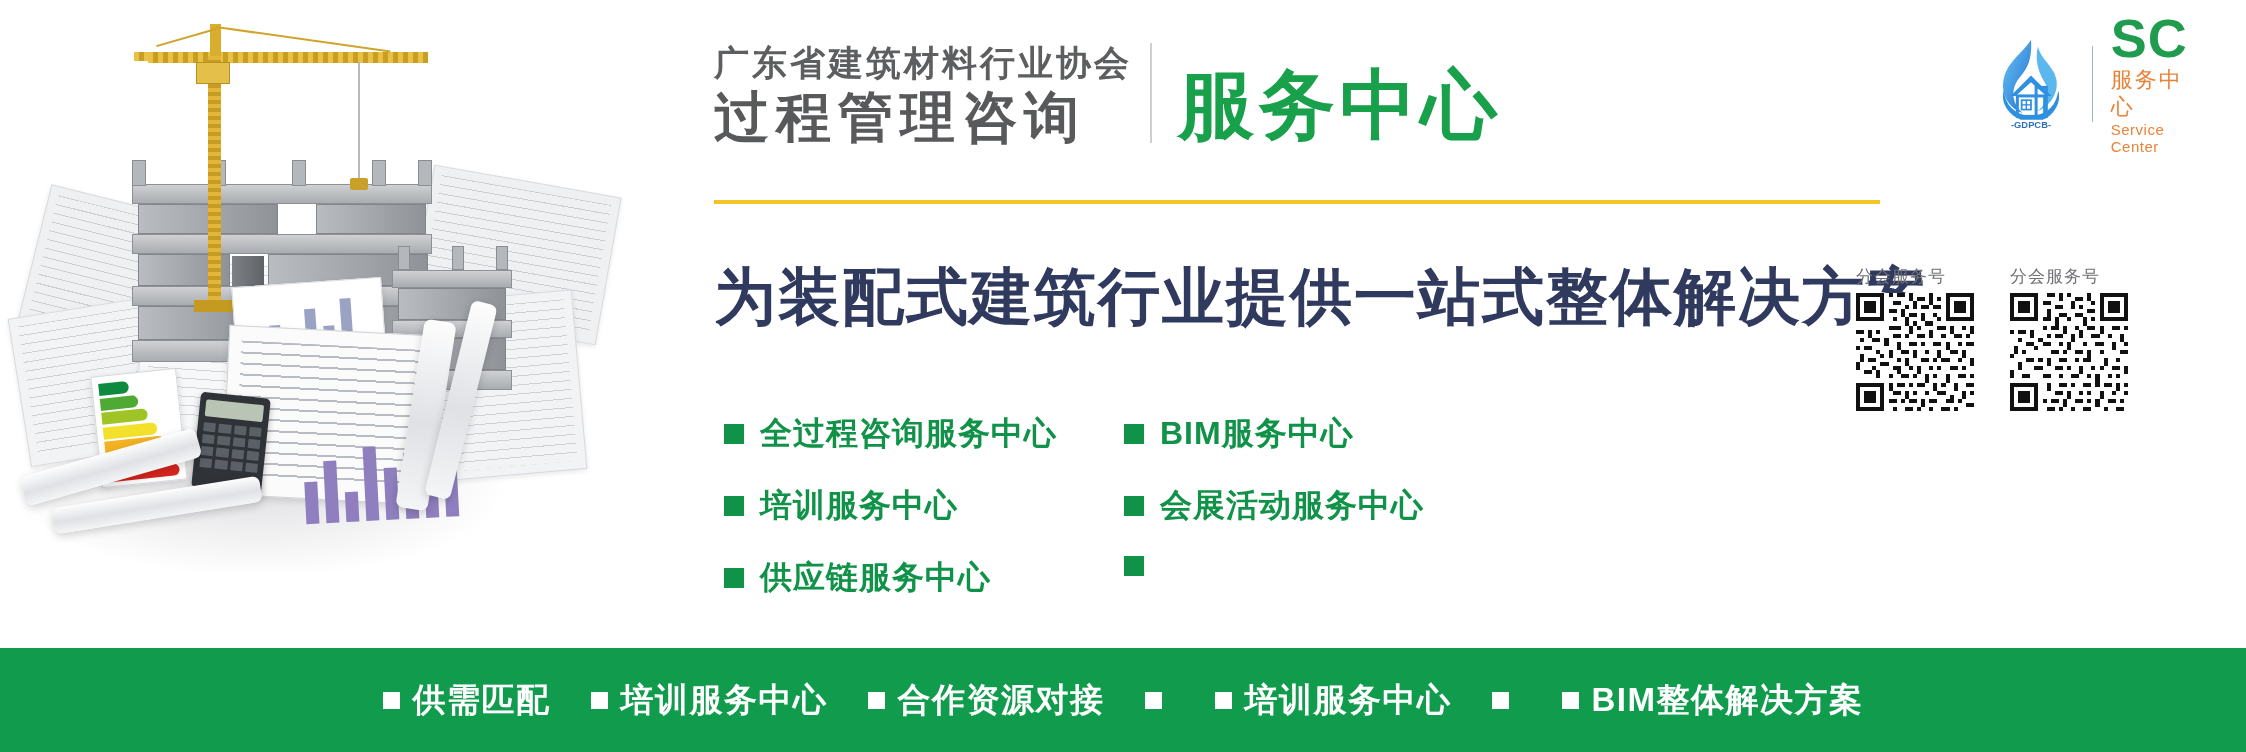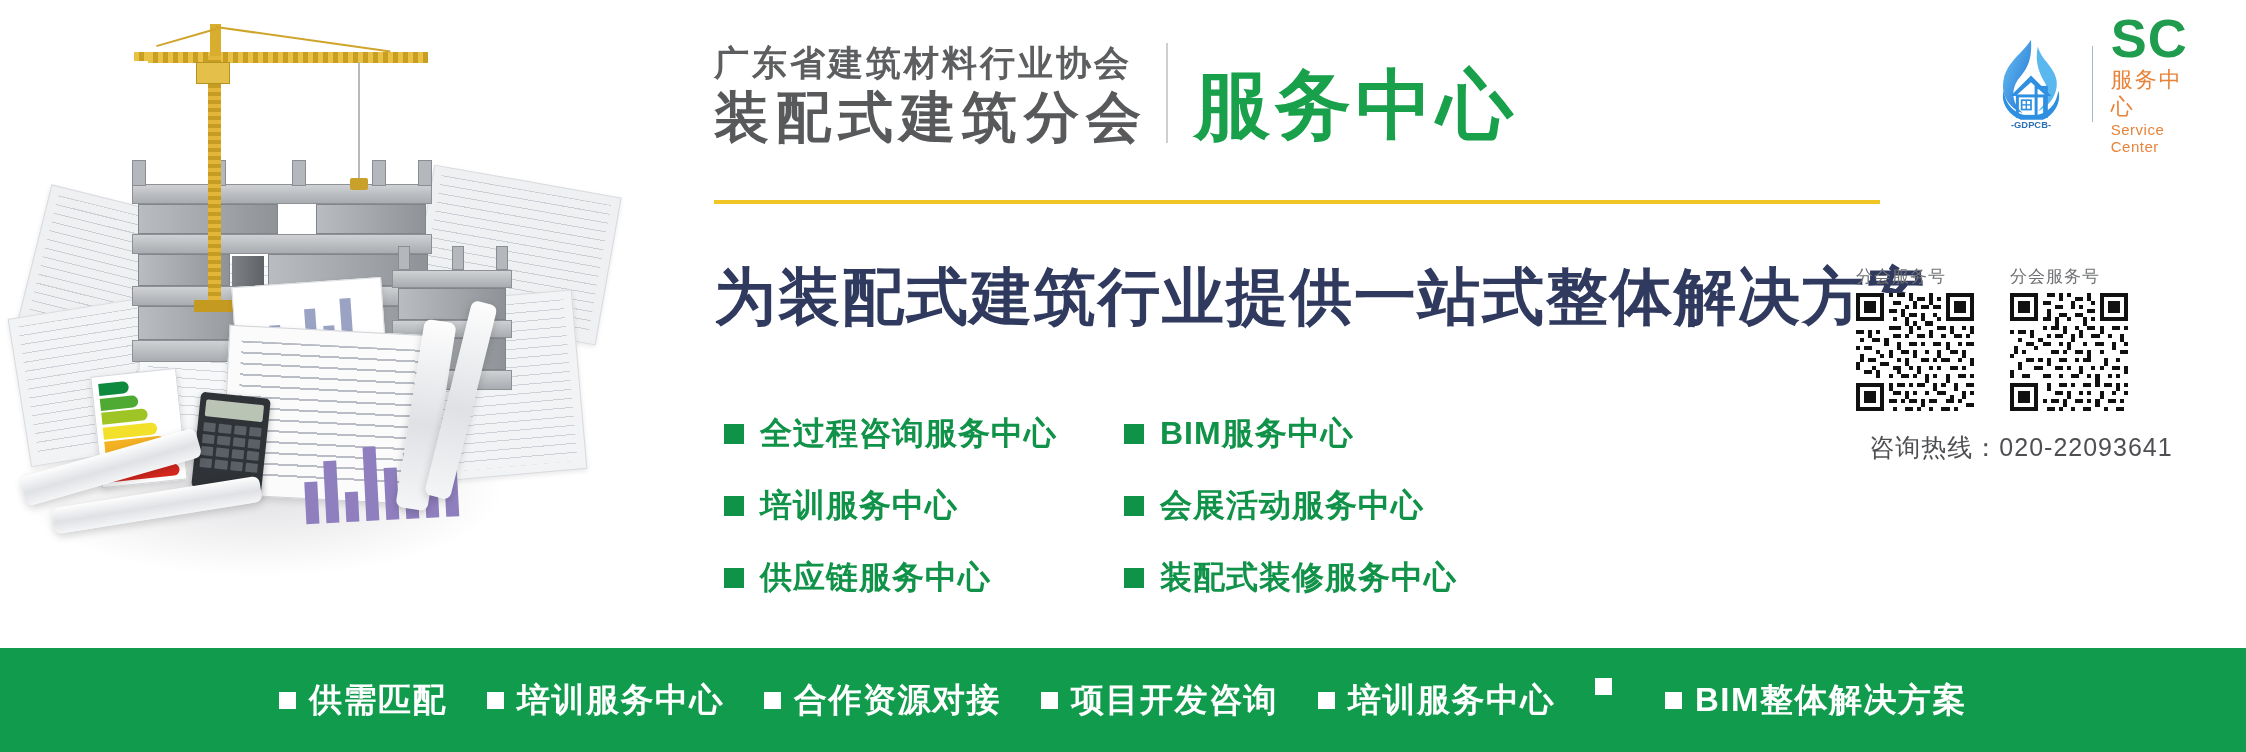--- a/index.html
+++ b/index.html
@@ -180,21 +180,21 @@
     font-size: 25px; color: #4e4f52; letter-spacing: 1px; white-space: nowrap;
   }
 
   
   .bottom-bar {
     position: absolute; left: 0; bottom: 0;
     width: 2246px; height: 104px;
     background: #119B4C;
     display: flex; align-items: center; justify-content: center;
   }
-  .bb-inner { display: flex; align-items: flex-start; gap: 40px; }
+  .bb-inner { display: flex; align-items: center; gap: 40px; }
   .bb-item { display: flex; align-items: center; white-space: nowrap; }
   .bb-sq { width: 17px; height: 17px; background: #ffffff; margin-right: 13px; flex: 0 0 auto; }
   .bb-label { font-size: 33px; color: #ffffff; font-weight: bold; letter-spacing: 1.5px; }
 
   
   .logo { position: absolute; left: 1988px; top: 14px; display: flex; align-items: center; }
   .logo-mark { width: 86px; height: 92px; position: relative; }
   .logo-div { width: 1px; height: 76px; background: #9fb6cf; margin: 0 18px; }
   .logo-text { display: flex; flex-direction: column; align-items: flex-start; }
   .sc { font-size: 54px; font-weight: bold; color: #1f9c4e; line-height: .92; letter-spacing: 1px; }
@@ -321,21 +321,21 @@
     </div>
     <div class="roll r3"></div>
     <div class="roll r4"></div>
     <div class="roll r1"></div>
     <div class="roll r2"></div>
   </div>
 
   <div class="title-block">
     <div class="assoc">
       <div class="assoc-top">广东省建筑材料行业协会</div>
-      <div class="assoc-main">装配式建筑分会</div>
+      <div class="assoc-main">过程管理咨询</div>
     </div>
     <div class="vdiv"></div>
     <div class="svc-center">服务中心</div>
   </div>
 
   <div class="gold-rule"></div>
 
   <div class="tagline">为装配式建筑行业提供一站式整体解决方案</div>
 
   <div class="svc-lists">
@@ -357,21 +357,20 @@
       <div class="svc-item">
         <span class="sq"></span>
         <span class="svc-label">BIM服务中心</span>
       </div>
       <div class="svc-item">
         <span class="sq"></span>
         <span class="svc-label">会展活动服务中心</span>
       </div>
       <div class="svc-item">
         <span class="sq"></span>
-        <span class="svc-label">装配式装修服务中心</span>
       </div>
     </div>
   </div>
 
   <div class="qr-block">
     <div class="qr-row">
       <div class="qr-cell">
         <div class="qr-cap">分会服务号</div>
         <svg class="qr-img" viewBox="0 0 29 29" shape-rendering="crispEdges">
           <rect width="29" height="29" fill="#fff"></rect>
@@ -619,21 +618,20 @@
             <rect x="9" y="28" width="2" height="1"></rect>
               <rect x="12" y="28" width="1" height="1"></rect>
               <rect x="15" y="28" width="1" height="1"></rect>
             <rect x="18" y="28" width="2" height="1"></rect>
               <rect x="23" y="28" width="1" height="1"></rect>
               <rect x="26" y="28" width="2" height="1"></rect>
           </g>
         </svg>
       </div>
     </div>
-    <div class="hotline">咨询热线：020-22093641</div>
   </div>
 
   <div class="logo">
     <div class="logo-mark">
       <svg viewBox="0 0 100 108" width="86" height="92">
         <defs>
           <linearGradient id="bl" x1="0" y1="0" x2="1" y2="1">
             <stop offset="0" stop-color="#6cc4f5"></stop>
               <stop offset="1" stop-color="#1f6fd0"></stop>
           </linearGradient>
@@ -667,21 +665,20 @@
       <div class="bb-item">
         <span class="bb-sq"></span>
         <span class="bb-label">培训服务中心</span>
       </div>
       <div class="bb-item">
         <span class="bb-sq"></span>
         <span class="bb-label">合作资源对接</span>
       </div>
       <div class="bb-item">
         <span class="bb-sq"></span>
-        <span class="bb-label">项目开发咨询</span>
       </div>
       <div class="bb-item">
         <span class="bb-sq"></span>
         <span class="bb-label">培训服务中心</span>
       </div>
       <div class="bb-item">
         <span class="bb-sq"></span>
       </div>
       <div class="bb-item">
         <span class="bb-sq"></span>

